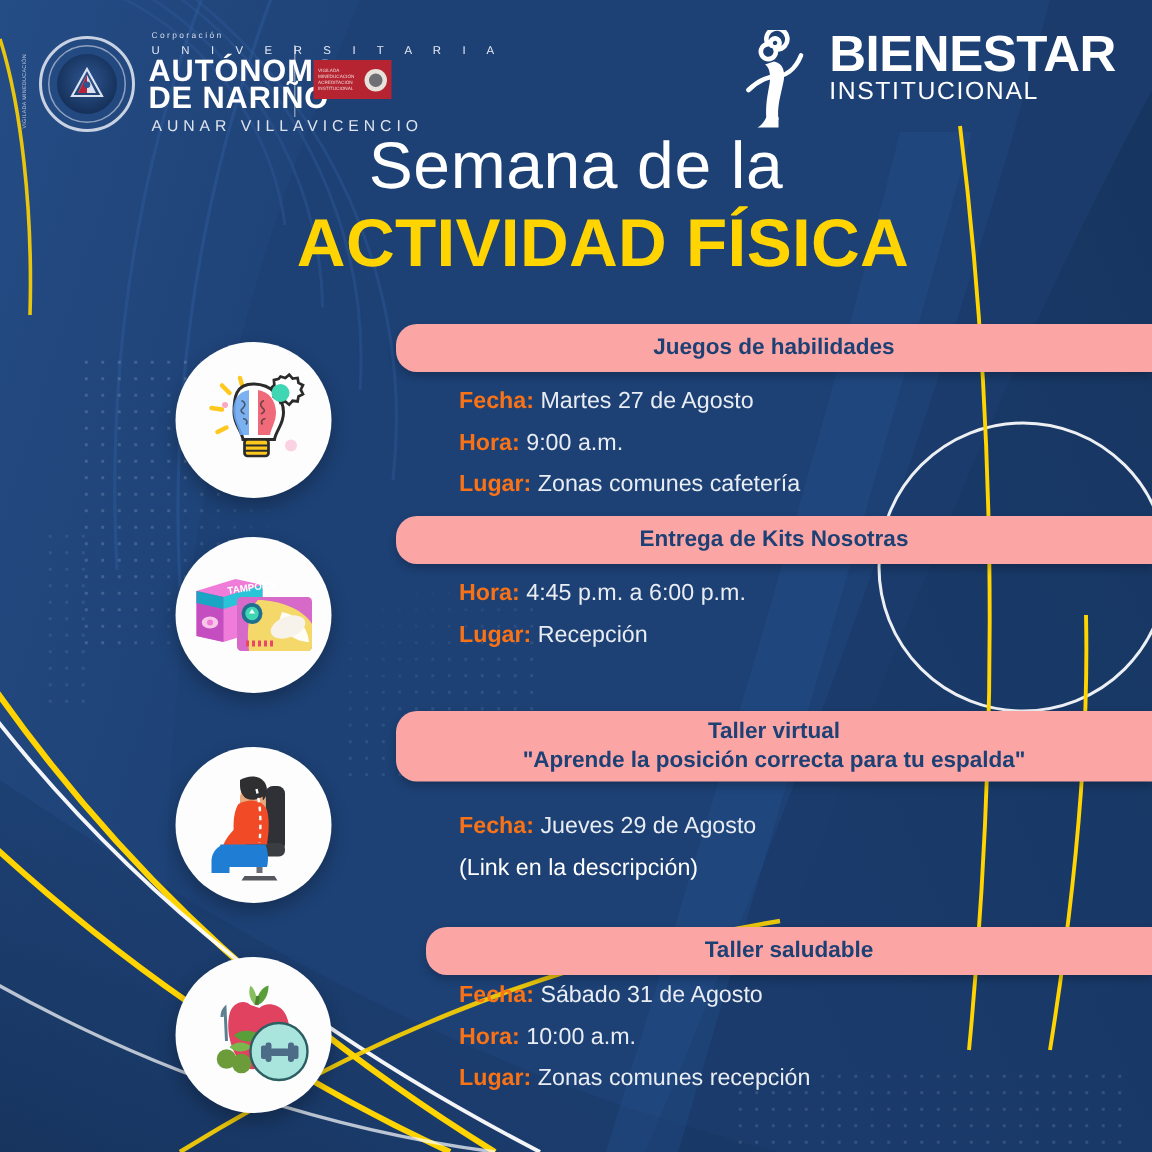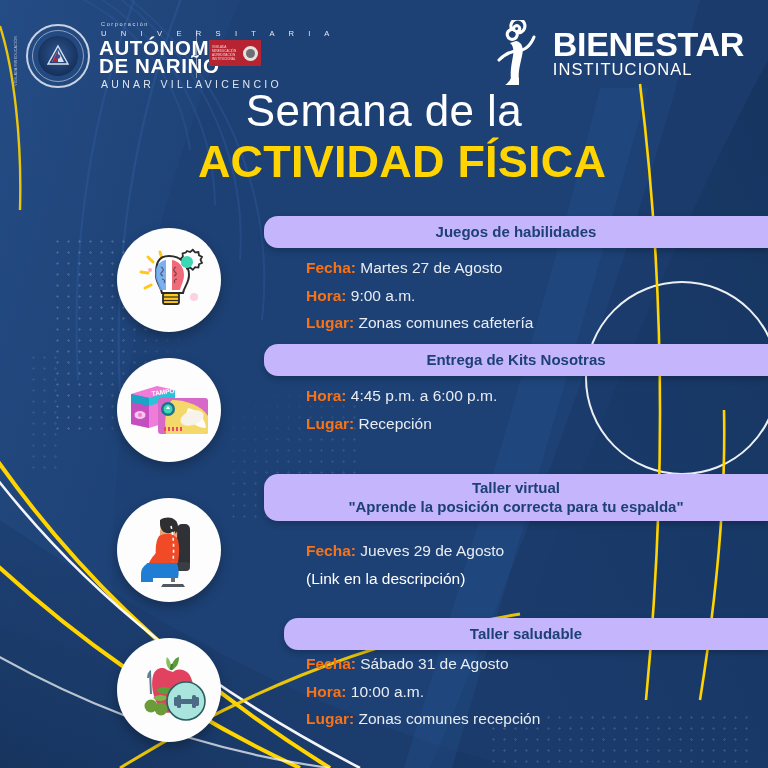--- a/index.html
+++ b/index.html
@@ -47,36 +47,36 @@
   .aunar-big2{font-size:20.5px;font-weight:bold;letter-spacing:.6px;color:#ffffff;margin-top:-3px;}
   .aunar-sub{font-size:10.5px;letter-spacing:3.3px;color:#dfe5f0;margin-top:3px;margin-left:2px;}
   .divider-v{position:absolute;left:196px;top:30px;width:1px;height:48px;background:rgba(255,255,255,.45);}
   .badge-red{position:absolute;left:209px;top:40px;width:52px;height:26px;background:#b52430;
         display:flex;align-items:center;justify-content:space-between;padding:2px 3px;box-sizing:border-box;}
   .badge-red .bl{font-size:3.1px;line-height:1.35;color:#f0d8da;max-width:28px;}
   .badge-red .br{width:15px;height:15px;border-radius:50%;background:#e7e2dc;
         display:flex;align-items:center;justify-content:center;}
   .badge-red .br span{width:9px;height:9px;border-radius:50%;background:#6d6f74;display:block;}
 
-  .logo-bien{position:absolute;right:24px;top:20px;display:flex;align-items:center;}
+  .logo-bien{position:absolute;right:24px;top:20px;display:flex;align-items:flex-start;}
   .bien-text{margin-left:4px;color:#fff;line-height:.96;}
   .bien-1{font-size:34px;font-weight:bold;letter-spacing:-0.3px;}
   .bien-2{font-size:16.5px;letter-spacing:1.1px;margin-top:1px;}
 
   
   .title-wrap{position:absolute;left:0;top:88px;width:768px;text-align:center;}
   .t1{font-size:44px;color:#ffffff;letter-spacing:.4px;line-height:1.06;font-weight:400;}
   .t2{font-size:45px;color:#ffd400;letter-spacing:.2px;line-height:1.08;font-weight:bold;margin-top:3px;padding-left:36px;}
 
   
   .events{position:absolute;left:0;top:208px;width:768px;}
   .event{position:relative;}
   .bar{
     position:absolute;left:264px;right:0;
-    background:#c4b5fd;color:#1d4175;
+    background:#fca5a5;color:#1d4175;
     font-weight:bold;font-size:15px;text-align:center;
     border-radius:14px 0 0 14px;
     padding:6px 0 7px 0;
     box-shadow:0 3px 6px rgba(0,0,0,.22);
     box-sizing:border-box;line-height:1.28;
   }
   .bar.two{padding:4px 0 5px 0;}
   .detail{position:absolute;left:306px;color:#e8ecf3;font-size:15.5px;line-height:1;}
   .detail .row{margin-bottom:12px;white-space:nowrap;}
   .detail b{color:#f97316;font-weight:bold;}

